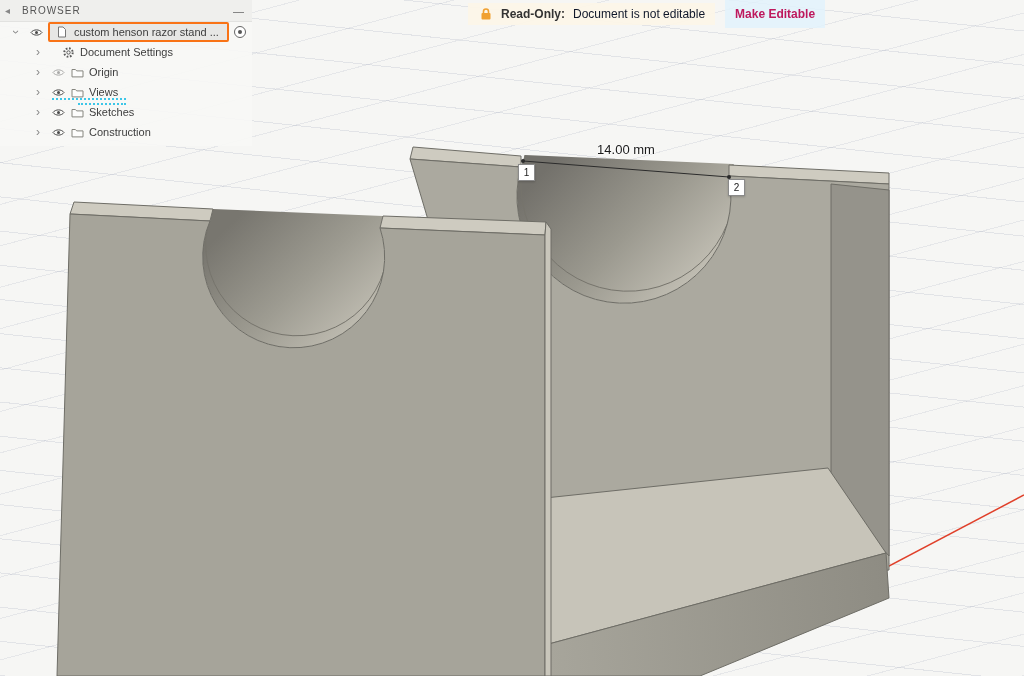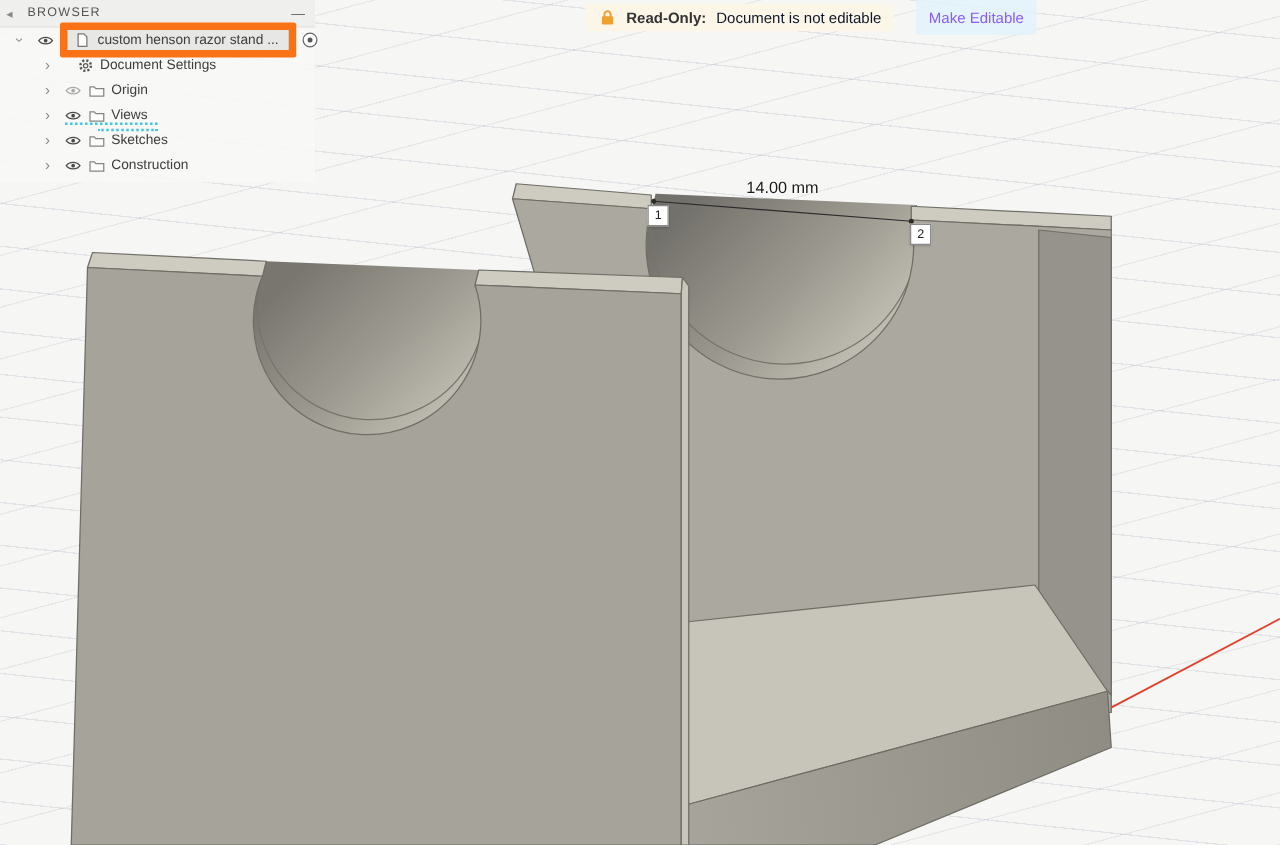--- a/index.html
+++ b/index.html
@@ -23,34 +23,34 @@
   .row{position:relative;display:flex;align-items:center;height:20px;padding-left:14px;
     gap:4px;font-size:11px;color:#3d3d3d;}
   .row.child{padding-left:36px;}
   .chev{width:11px;color:#8a8a8a;font-size:12px;line-height:1;flex:none;}
   .chev.right::before{content:"›";}
   .chev.down::before{content:"›";display:inline-block;transform:rotate(90deg);}
   .icon{display:inline-flex;width:15px;height:14px;align-items:center;justify-content:center;flex:none;}
   .icon svg{display:block;}
   .eye-hidden{opacity:.45;}
   .sel-pill{display:inline-flex;align-items:center;gap:5px;background:#e7e7e5;
-    border:6px solid #f97316;border-radius:2px;padding:1px 8px 1px 4px;max-width:168px;}
+    border:2px solid #f97316;border-radius:2px;padding:1px 8px 1px 4px;max-width:168px;}
   .sel-pill .lbl{white-space:nowrap;overflow:hidden;text-overflow:ellipsis;}
   .activate{margin-left:auto;margin-right:8px;}
   .dash1,.dash2{position:absolute;border-bottom:2px dotted #3cc6e8;height:0;z-index:3;}
   .dash1{left:52px;bottom:2px;width:74px;}
   .dash2{left:78px;bottom:-3px;width:48px;}
   
   #readonly-banner{position:absolute;left:468px;top:3px;z-index:6;display:flex;
-    align-items:center;gap:18px;font-size:12px;height:22px;}
+    align-items:center;gap:10px;font-size:12px;height:22px;}
   .ro-chip{display:flex;align-items:center;gap:8px;background:rgba(252,246,232,0.95);
     padding:3px 10px;height:16px;}
   .ro-label{font-weight:bold;color:#333;}
   .ro-msg{color:#0f172a;}
-  .make-editable{color:#8b5cf6;padding:7px 10px;background:rgba(226,242,251,0.85);cursor:pointer;}
+  .make-editable{color:#be185d;padding:7px 10px;background:rgba(226,242,251,0.85);cursor:pointer;font-weight:bold;}
   
   .dim-text{position:absolute;left:570px;top:142px;width:112px;text-align:center;
     font-size:13px;font-weight:normal;color:#1b1b1b;z-index:5;
     text-shadow:0 0 3px #fff,0 0 2px #fff;}
   .dim-box{position:absolute;width:15px;height:15px;background:#fff;border:1px solid #8a8a8a;
     font-size:10px;line-height:15px;text-align:center;color:#222;z-index:5;
     box-shadow:0 1px 2px rgba(0,0,0,0.18);cursor:pointer;}
   #p1{left:518px;top:164px;}
   #p2{left:728px;top:179px;}
 </style>

